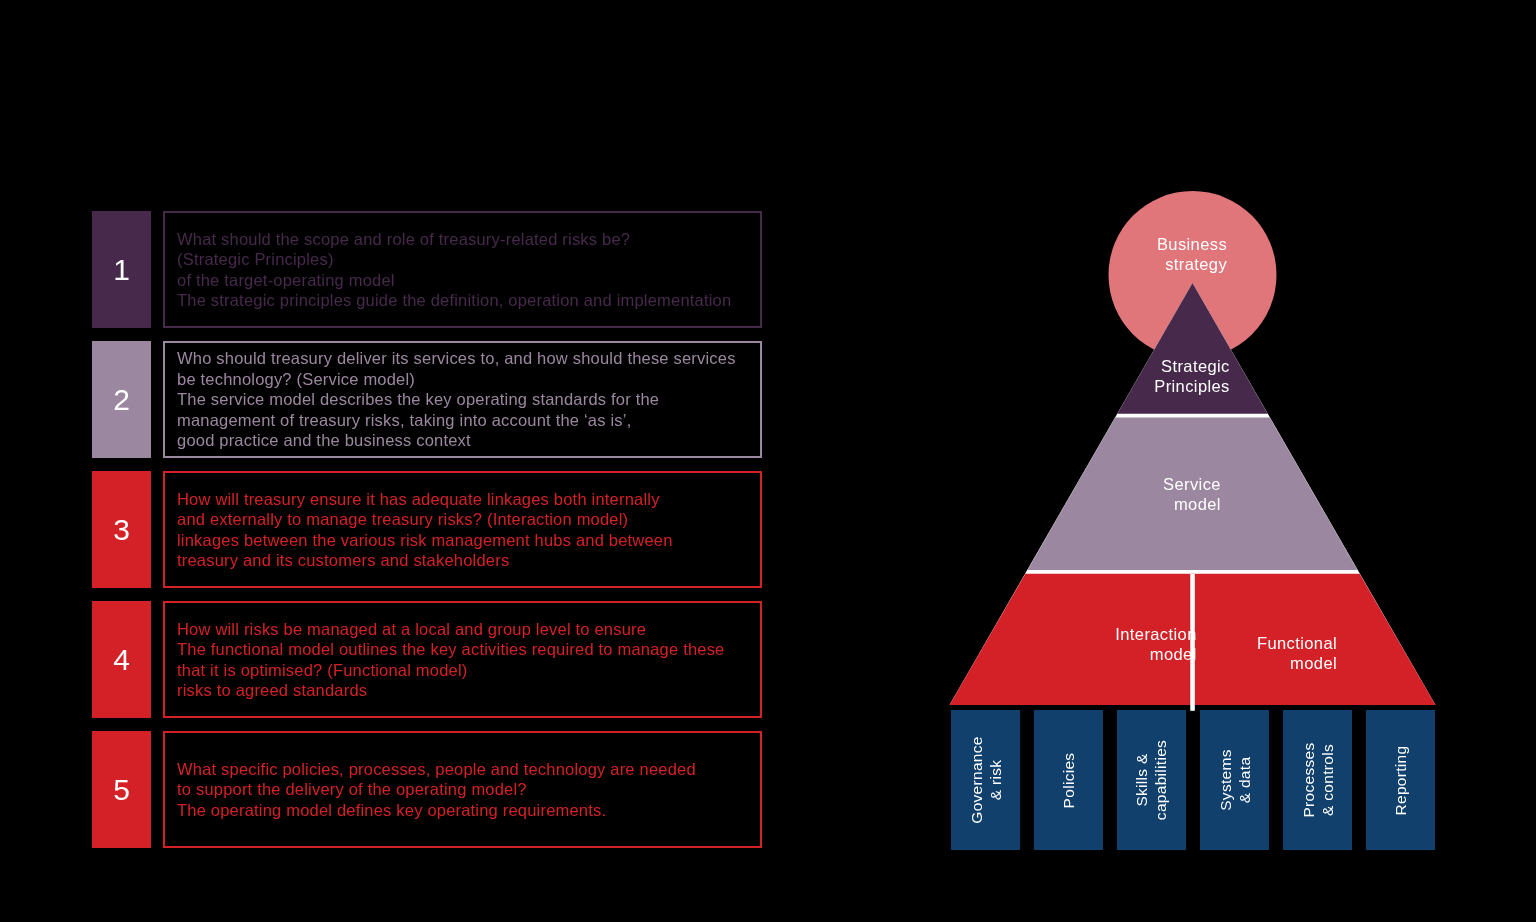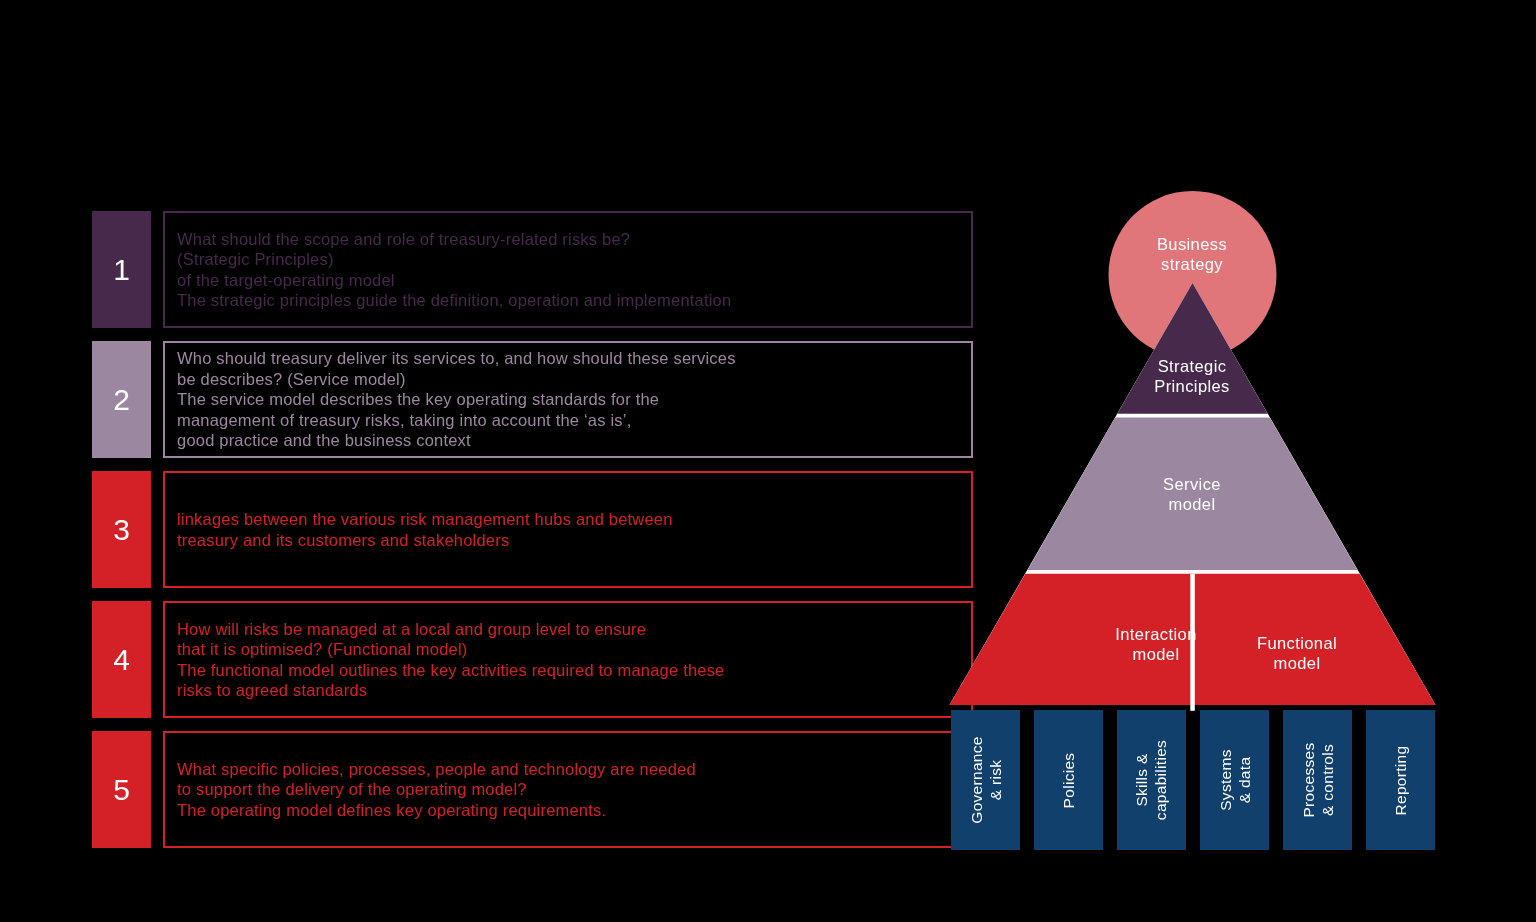--- a/index.html
+++ b/index.html
@@ -9,32 +9,32 @@
   }
   
   .questions{position:absolute;left:0;top:211px;}
   .q-row{display:flex;height:117px;margin-bottom:13px;}
   .num-tile{
     margin-left:92px;width:59px;height:117px;flex:none;
     display:flex;align-items:center;justify-content:center;
     color:#fff;font-size:30px;font-weight:400;background:var(--c);
   }
   .text-box{
-    margin-left:12px;width:810px;box-sizing:border-box;
+    margin-left:12px;width:599px;box-sizing:border-box;
     border:2px solid var(--c);color:var(--c);
     display:flex;flex-direction:column;justify-content:center;
     padding-left:12px;font-size:16.5px;line-height:20.5px;
     font-weight:400;letter-spacing:0.2px;
   }
   .tline span.b{font-weight:400;}
   
   .pyramid-svg{position:absolute;left:940px;top:180px;width:520px;height:690px;}
   .p-label{
     position:absolute;transform:translateX(-50%);
-    color:#fff;text-align:center;white-space:pre;
+    color:#fff;text-align:right;white-space:pre;
     font-size:16.5px;line-height:20px;letter-spacing:0.4px;font-weight:400;
   }
   .lbl-business{left:1192px;top:234px;}
   .lbl-strategic{left:1192px;top:356px;}
   .lbl-service{left:1192px;top:474px;}
   .lbl-interaction{left:1156px;top:624px;}
   .lbl-functional{left:1297px;top:624px;margin-top:9px;}
   
   .bars{position:absolute;left:951px;top:710px;height:140px;}
   .bar{
@@ -59,41 +59,43 @@
           <div class="tline"><span class="b">(Strategic Principles)</span></div>
           <div class="tline"><span>of the target-operating model</span></div>
           <div class="tline"><span>The strategic principles guide the definition, operation and implementation</span></div>
         </div>
     </div>
 
     <div class="q-row" style="--c: #9c87a0;">
       <div class="num-tile">2</div>
       <div class="text-box">
           <div class="tline"><span>Who should treasury deliver its services to, and how should these services</span></div>
-          <div class="tline"><span>be describes? </span><span class="b">(Service model)</span></div>
+          <div class="tline"><span>be technology? </span><span class="b">(Service model)</span></div>
           <div class="tline"><span>The service model describes the key operating standards for the</span></div>
           <div class="tline"><span>management of treasury risks, taking into account the ‘as is’,</span></div>
           <div class="tline"><span>good practice and the business context</span></div>
         </div>
     </div>
 
     <div class="q-row" style="--c: #d42127;">
       <div class="num-tile">3</div>
       <div class="text-box">
+          <div class="tline"><span>How will treasury ensure it has adequate linkages both internally</span></div>
+          <div class="tline"><span>and externally to manage treasury risks? </span><span class="b">(Interaction model)</span></div>
           <div class="tline"><span>linkages between the various risk management hubs and between</span></div>
           <div class="tline"><span>treasury and its customers and stakeholders</span></div>
         </div>
     </div>
 
     <div class="q-row" style="--c: #d42127;">
       <div class="num-tile">4</div>
       <div class="text-box">
           <div class="tline"><span>How will risks be managed at a local and group level to ensure</span></div>
+          <div class="tline"><span>The functional model outlines the key activities required to manage these</span></div>
           <div class="tline"><span>that it is optimised? </span><span class="b">(Functional model)</span></div>
-          <div class="tline"><span>The functional model outlines the key activities required to manage these</span></div>
           <div class="tline"><span>risks to agreed standards</span></div>
         </div>
     </div>
 
     <div class="q-row" style="--c: #d42127;">
       <div class="num-tile">5</div>
       <div class="text-box">
           <div class="tline"><span>What specific policies, processes, people and technology are needed</span></div>
           <div class="tline"><span>to support the delivery of the operating model?</span></div>
           <div class="tline"><span>The operating model defines key operating requirements.</span></div>

